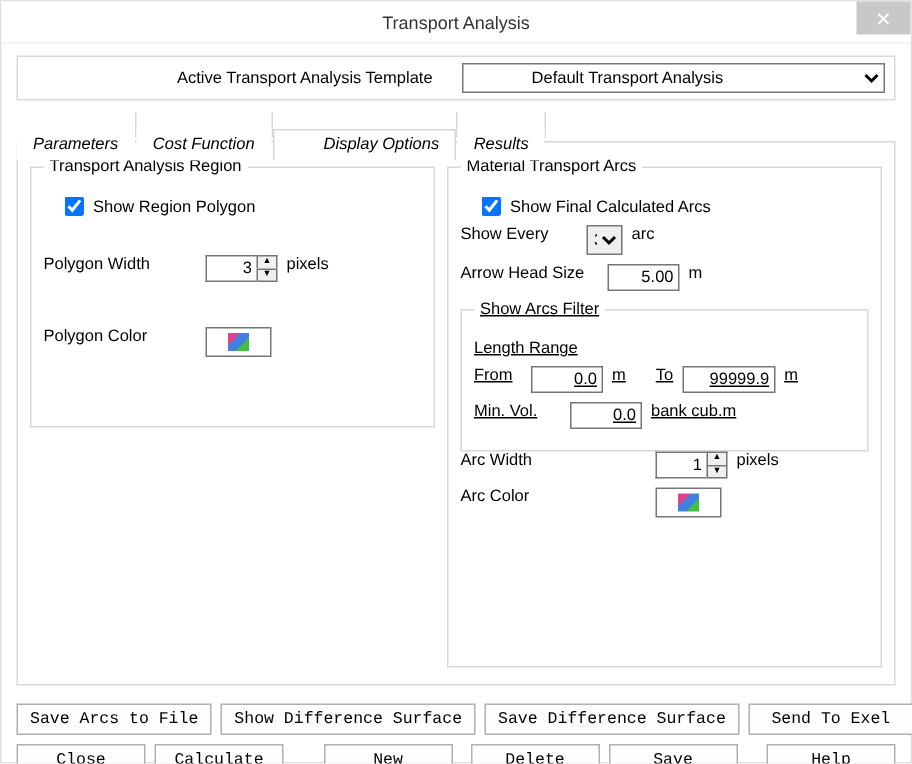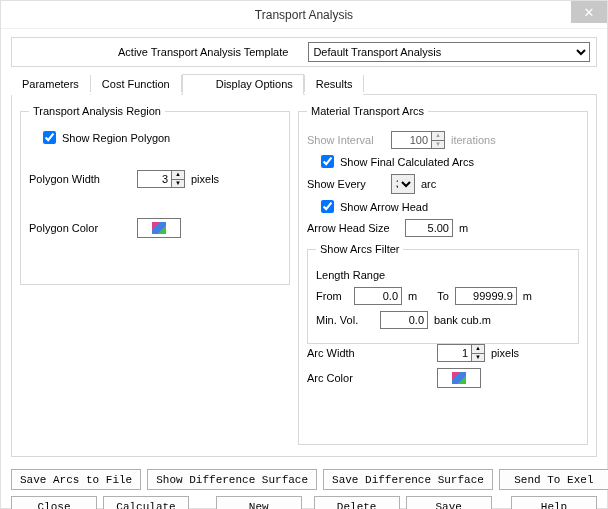--- a/index.html
+++ b/index.html
@@ -59,34 +59,36 @@
     flex: 0 0 auto;
     margin-left: 100px;
     margin-right: 20px;
   }
   .template-row select {
     flex: 1;
     height: 20px;
     font-size: 11px;
     border: 1px solid #767676;
     background: #fff;
+    padding-left: 41px;
   }
   .tabs {
     display: flex;
     border-bottom: 1px solid #d8d8d8;
     margin-bottom: 0;
   }
   .tab {
     padding: 3px 10px 4px 10px;
     border: 1px solid transparent;
     border-bottom: none;
     cursor: pointer;
     position: relative;
-    top: 1px;
-    background: #fff;
+    top: 13px;
+    background: #fff;
+    font-style: italic;
   }
   .tab.active {
     border-color: #d8d8d8;
     border-bottom: 1px solid #fff;
     padding-left: 33px;
   }
   .tab-sep {
     width: 1px;
     background: #d8d8d8;
     margin: 2px 0;
@@ -112,21 +114,21 @@
   .col-left {
     flex: 0 0 270px;
   }
   .col-left fieldset { height: 180px; }
   .col-right {
     flex: 1;
   }
   .col-right > fieldset { height: 340px; }
   .row {
     display: flex;
-    align-items: center;
+    align-items: flex-start;
     margin: 6px 0;
     gap: 6px;
   }
   .row.indent { margin-left: 14px; }
   .row label.cb {
     display: flex;
     align-items: center;
     gap: 6px;
   }
   input[type=checkbox] {
@@ -186,20 +188,21 @@
     align-items: center;
     justify-content: center;
     cursor: pointer;
   }
   .swatch-icon {
     width: 14px; height: 12px;
     background: linear-gradient(135deg, #e04090 0 33%, #4080e0 33% 66%, #40c040 66% 100%);
   }
   fieldset.inner {
     margin-top: 0;
+    text-decoration: underline;
   }
   .button-rows {
     padding: 0 10px;
   }
   .btn-row {
     display: flex;
     gap: 6px;
     margin-top: 6px;
   }
   .btn-row.r1 { justify-content: space-between; }
@@ -285,53 +288,36 @@
             </div>
           </div>
         </fieldset>
       </div>
 
       <div class="col-right">
         <fieldset>
           <legend>Material Transport Arcs</legend>
 
 
-          <div class="row disabled">
-            <span class="lbl-fixed-70">Show Interval</span>
-            <div class="spinner">
-              <input class="num" style="width: 40px;" disabled="" value="100">
-              <div class="spin-btns">
-                <div class="sb">▲</div>
-                <div class="sb">▼</div>
-              </div>
-            </div>
-            <span>iterations</span>
-          </div>
 
           <div class="row indent">
             <label class="cb">
               <input type="checkbox" checked="" style="">
               <span>Show Final Calculated Arcs</span>
             </label>
           </div>
 
           <div class="row">
             <span class="lbl-fixed-70">Show Every</span>
             <select class="small">
               <option class="sel-highlight" selected="">3rd</option>
             </select>
             <span>arc</span>
           </div>
 
-          <div class="row indent">
-            <label class="cb">
-              <input type="checkbox" checked="" style="">
-              <span>Show Arrow Head</span>
-            </label>
-          </div>
 
           <div class="row">
             <span class="lbl-fixed-92">Arrow Head Size</span>
             <input class="num" value="5.00" style="">
             <span>m</span>
           </div>
 
           <fieldset class="inner">
             <legend>Show Arcs Filter</legend>
             <div class="row">

